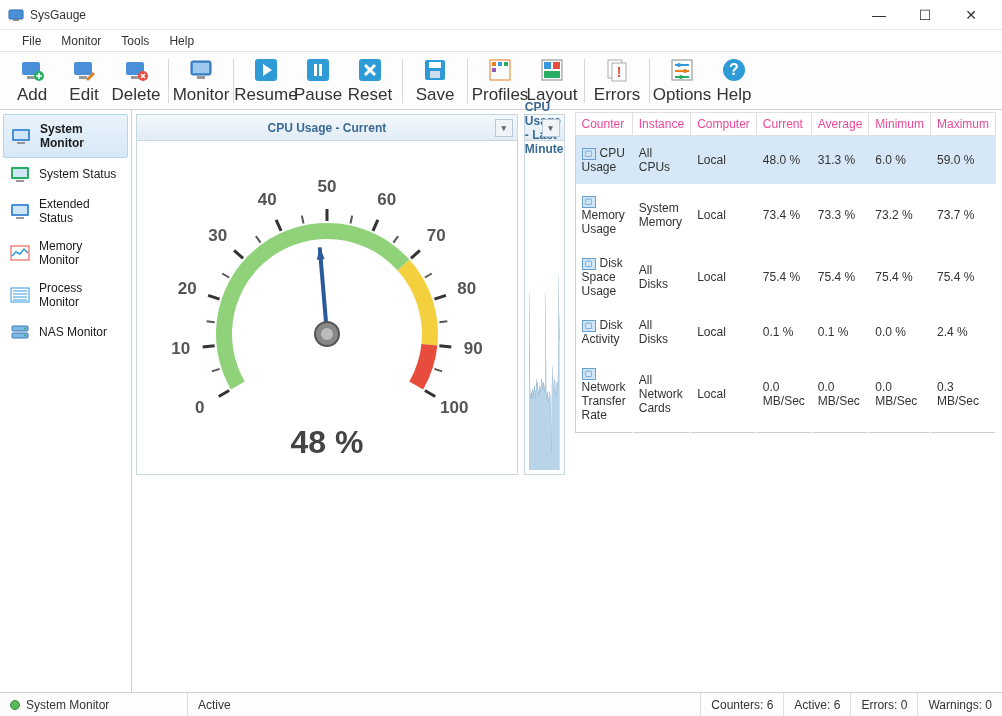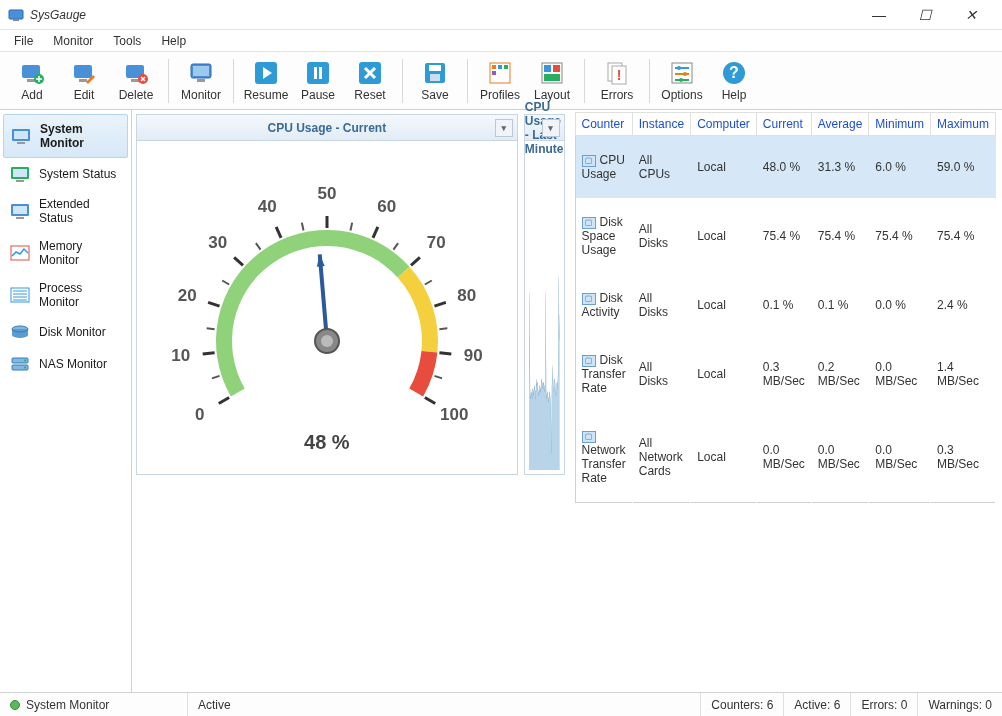--- a/index.html
+++ b/index.html
@@ -1,46 +1,46 @@
 <!DOCTYPE html>
 <html><head>
 <meta charset="utf-8">
 <style>
 * { box-sizing: border-box; margin: 0; padding: 0; font-family: "Segoe UI", Tahoma, sans-serif; }
 body { width: 1002px; height: 716px; background: #fff; font-size: 12px; color: #333; overflow: hidden; }
-.titlebar { height: 30px; display: flex; align-items: center; padding: 0 8px; border-bottom: 1px solid #e5e5e5; font-style: italic; }
+.titlebar { height: 30px; display: flex; align-items: center; padding: 0 8px; border-bottom: 1px solid #e5e5e5; }
 .titlebar .icon { width: 16px; height: 16px; margin-right: 6px; }
 .titlebar .title { flex: 1; font-size: 12px; color: #333; }
 .titlebar .winbtn { width: 46px; height: 30px; display: flex; align-items: center; justify-content: center; color: #333; font-size: 14px; }
-.menubar { height: 22px; display: flex; align-items: center; padding: 0 4px; border-bottom: 1px solid #e5e5e5; }
+.menubar { height: 22px; display: flex; align-items: center; padding: 0 12px; border-bottom: 1px solid #e5e5e5; }
 .menubar .mi { padding: 2px 10px; font-size: 12px; }
 .toolbar { height: 58px; display: flex; align-items: center; padding: 4px 6px; border-bottom: 1px solid #d0d0d0; background: #fdfdfd; }
 .tb-sep { width: 1px; height: 44px; background: #d8d8d8; margin: 0 6px; }
 .tb-btn { width: 52px; display: flex; flex-direction: column; align-items: center; justify-content: center; gap: 2px; padding: 2px; border: 1px solid transparent; border-radius: 2px; }
 .tb-icon { width: 26px; height: 26px; display: flex; align-items: center; justify-content: center; }
-.tb-label { font-size: 12px; color: #333; }
+.tb-label { font-size: 17px; color: #333; }
 .main { display: flex; height: 582px; }
 .sidebar { width: 188px; border-right: 1px solid #d0d0d0; padding: 4px 3px; background: #fff; }
 .sb-item { display: flex; align-items: center; gap: 8px; padding: 7px 6px; border-radius: 2px; font-size: 12px; color: #1a1a1a; }
 .sb-item.active { background: linear-gradient(#eaf3fb, #d6e8f7); border: 1px solid #b5d5ee; font-weight: 600; }
 .sb-item .sic { width: 22px; height: 18px; display: flex; align-items: center; justify-content: center; }
 .content { flex: 1; display: flex; }
 .panels { display: flex; gap: 6px; padding: 4px 6px 0 4px; height: 365px; }
 .panel { flex: 1; border: 1px solid #c8d6e2; background: #fff; display: flex; flex-direction: column; }
 .panel-hdr { height: 26px; background: linear-gradient(#f3f8fc, #e2ecf5); border-bottom: 1px solid #c8d6e2; display: flex; align-items: center; justify-content: center; position: relative; font-size: 12px; font-weight: 600; color: #3a6a95; }
 .panel-hdr .dd { position: absolute; right: 4px; top: 4px; width: 18px; height: 18px; border: 1px solid #b8c8d6; background: #f0f4f8; display: flex; align-items: center; justify-content: center; font-size: 9px; color: #666; }
 .gauge-body { flex: 1; position: relative; display: flex; flex-direction: column; align-items: center; justify-content: center; }
 .gauge-svg { width: 380px; height: 300px; }
-.gauge-val { font-size: 20px; font-weight: 600; color: #444; text-align: center; margin-top: -30px; }
+.gauge-val { font-size: 32px; font-weight: 600; color: #444; text-align: center; margin-top: -30px; }
 .chart-body { flex: 1; position: relative; padding: 4px; }
 .chart-svg { width: 100%; height: 100%; }
 .table-wrap { flex: 1; padding: 2px 6px 4px 4px; }
 .tbl { width: 100%; border: 1px solid #d0d0d0; border-collapse: collapse; font-size: 12px; }
-.tbl th { text-align: left; font-weight: 400; background: #fff; border: 1px solid #e0e0e0; padding: 4px 6px; color: #1d4ed8; }
-.tbl td { padding: 17px 6px; border-right: 1px solid transparent; color: #333; }
+.tbl th { text-align: left; font-weight: 400; background: #fff; border: 1px solid #e0e0e0; padding: 4px 6px; color: #ec4899; }
+.tbl td { padding: 10px 6px; border-right: 1px solid transparent; color: #333; }
 .tbl tr.sel td { background: #d6e8f7; }
 .tbl .ric { display: inline-block; width: 14px; height: 12px; border: 1px solid #6aa0d0; background: #cfe4f5; margin-right: 4px; vertical-align: middle; font-size: 8px; text-align: center; line-height: 10px; color: #3a7ab8; }
 .statusbar { height: 24px; border-top: 1px solid #d0d0d0; display: flex; align-items: center; font-size: 12px; background: #fdfdfd; }
 .sb-cell { padding: 0 10px; border-right: 1px solid #e0e0e0; height: 100%; display: flex; align-items: center; }
 .sb-cell.first { width: 188px; }
 .sb-dot { width: 10px; height: 10px; border-radius: 50%; background: #5cb85c; border: 1px solid #3a8a3a; margin-right: 6px; }
 </style>
 </head>
 <body>
 
@@ -254,30 +254,20 @@
         <div class="sic">
           <svg width="22" height="18">
             <rect x="2" y="2" width="18" height="14" fill="#fff" stroke="#3498db"></rect>
             <line x1="4" y1="5" x2="18" y2="5" stroke="#3498db"></line>
             <line x1="4" y1="8" x2="18" y2="8" stroke="#3498db"></line>
             <line x1="4" y1="11" x2="18" y2="11" stroke="#3498db"></line>
             <line x1="4" y1="14" x2="18" y2="14" stroke="#3498db"></line>
           </svg>
         </div>
         <span>Process Monitor</span>
-      </div>
-      <div class="sb-item">
-        <div class="sic">
-          <svg width="22" height="18">
-            <ellipse cx="11" cy="6" rx="8" ry="3" fill="#7fb8e0"></ellipse>
-            <path d="M3 6 v6 a8 3 0 0 0 16 0 v-6" fill="#5a9bd0"></path>
-            <ellipse cx="11" cy="6" rx="8" ry="3" fill="none" stroke="#3a7ab8"></ellipse>
-          </svg>
-        </div>
-        <span>Disk Monitor</span>
       </div>
       <div class="sb-item">
         <div class="sic">
           <svg width="22" height="18">
             <rect x="3" y="3" width="16" height="5" rx="1" fill="#7fb8e0" stroke="#3a7ab8"></rect>
             <rect x="3" y="10" width="16" height="5" rx="1" fill="#7fb8e0" stroke="#3a7ab8"></rect>
             <circle cx="16" cy="5.5" r="1" fill="#27ae60"></circle>
             <circle cx="16" cy="12.5" r="1" fill="#27ae60"></circle>
           </svg>
         </div>
@@ -366,45 +356,45 @@
             <tr class="sel">
               <td><span class="ric">▢</span>CPU Usage</td>
               <td>All CPUs</td>
               <td>Local</td>
               <td>48.0 %</td>
               <td>31.3 %</td>
               <td>6.0 %</td>
               <td>59.0 %</td>
             </tr>
             <tr class="">
+              <td><span class="ric">▢</span>Memory Usage</td>
+              <td>System Memory</td>
+              <td>Local</td>
+              <td>73.4 %</td>
+              <td>73.3 %</td>
+              <td>73.2 %</td>
+              <td>73.7 %</td>
+            </tr>
+            <tr class="">
               <td><span class="ric">▢</span>Disk Space Usage</td>
               <td>All Disks</td>
               <td>Local</td>
               <td>75.4 %</td>
               <td>75.4 %</td>
               <td>75.4 %</td>
               <td>75.4 %</td>
             </tr>
             <tr class="">
               <td><span class="ric">▢</span>Disk Activity</td>
               <td>All Disks</td>
               <td>Local</td>
               <td>0.1 %</td>
               <td>0.1 %</td>
               <td>0.0 %</td>
               <td>2.4 %</td>
-            </tr>
-            <tr class="">
-              <td><span class="ric">▢</span>Disk Transfer Rate</td>
-              <td>All Disks</td>
-              <td>Local</td>
-              <td>0.3 MB/Sec</td>
-              <td>0.2 MB/Sec</td>
-              <td>0.0 MB/Sec</td>
-              <td>1.4 MB/Sec</td>
             </tr>
             <tr class="">
               <td><span class="ric">▢</span>Network Transfer Rate</td>
               <td>All Network Cards</td>
               <td>Local</td>
               <td>0.0 MB/Sec</td>
               <td>0.0 MB/Sec</td>
               <td>0.0 MB/Sec</td>
               <td>0.3 MB/Sec</td>
             </tr>

